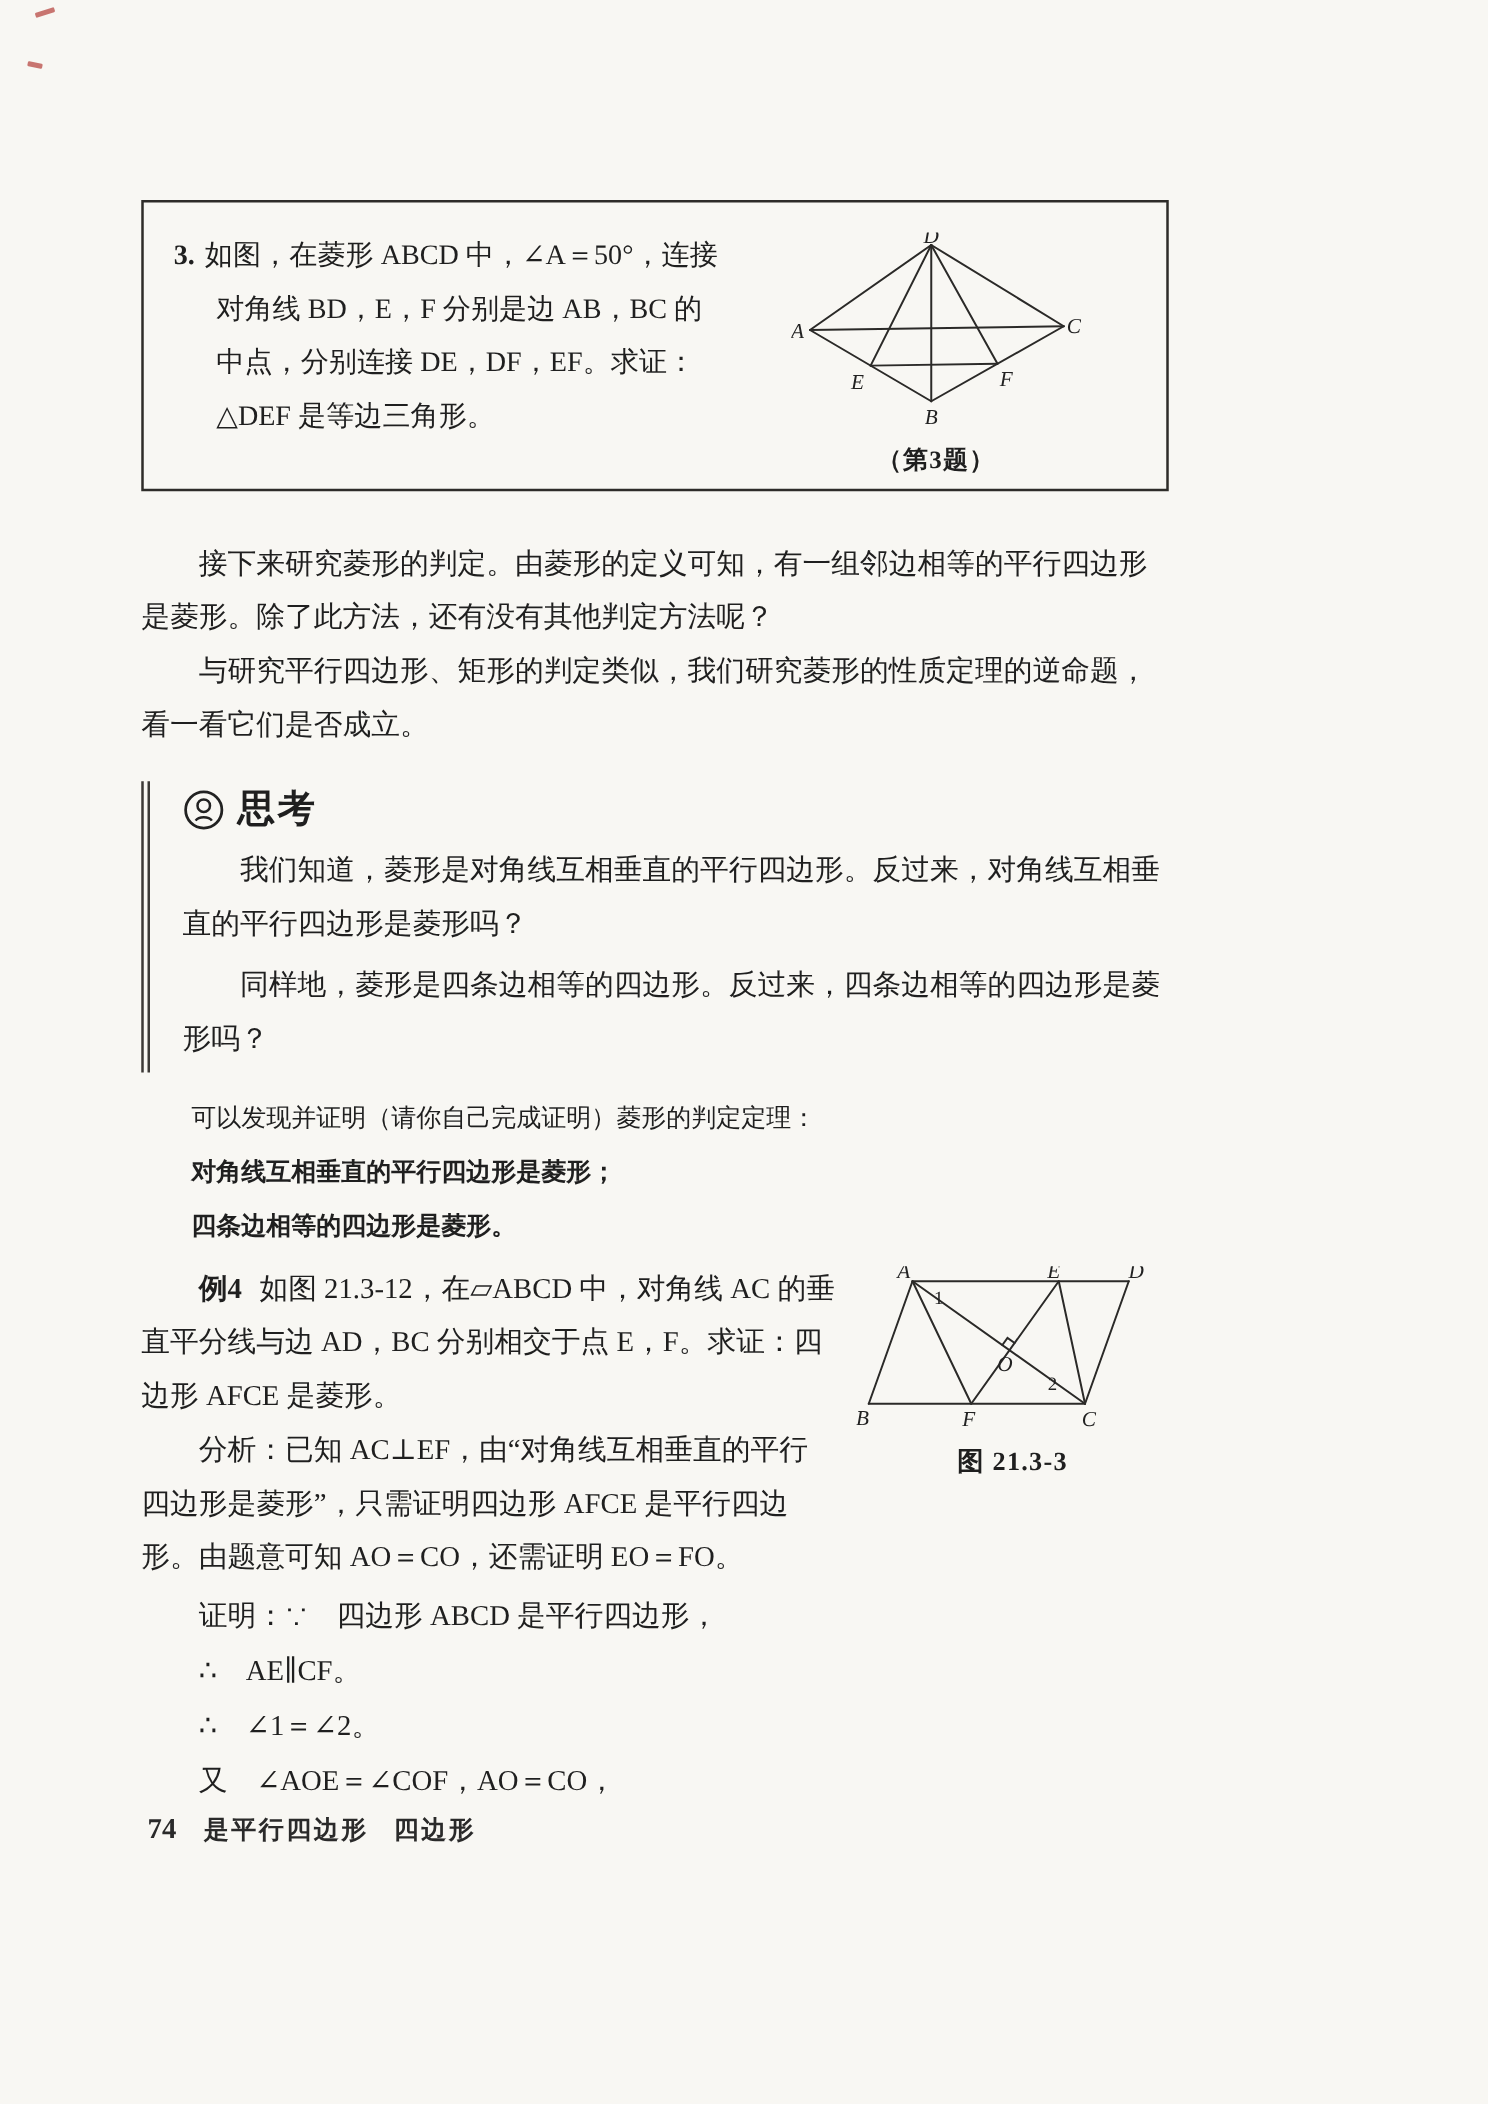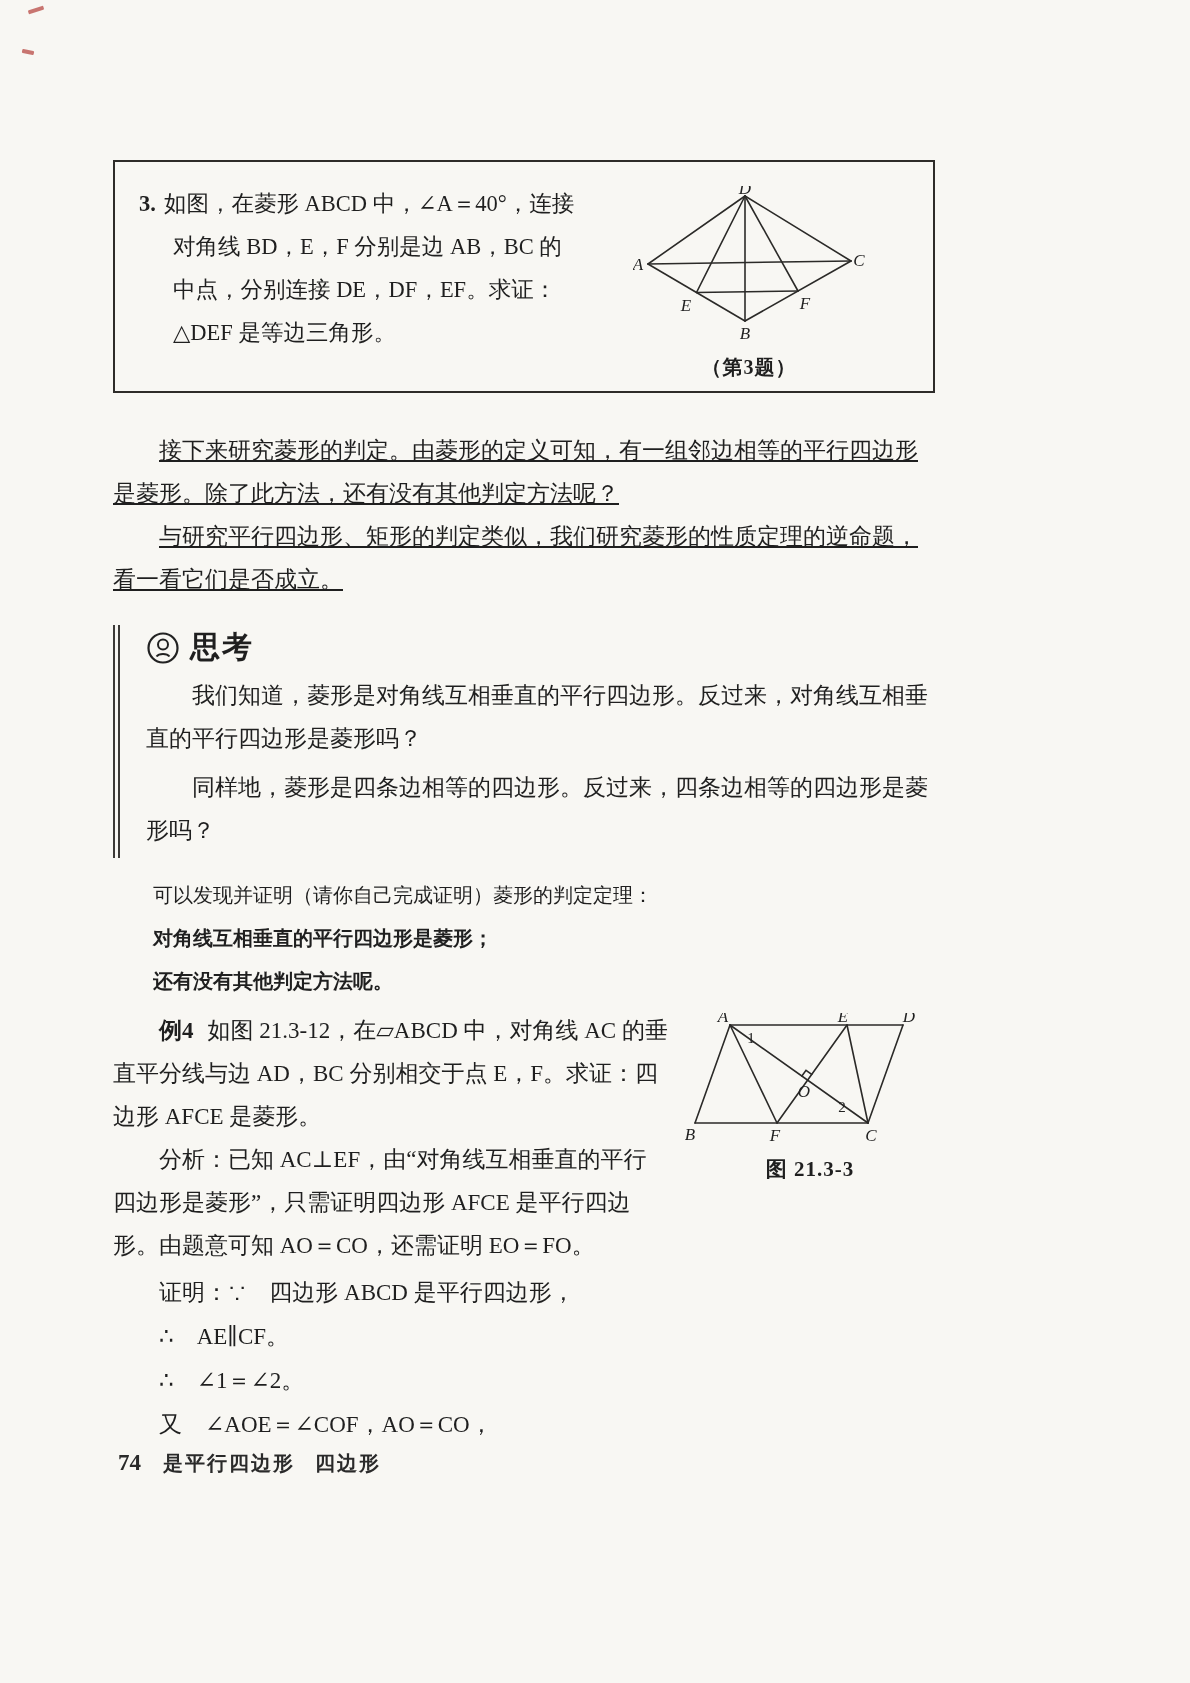--- a/index.html
+++ b/index.html
@@ -35,21 +35,21 @@
     text-indent:-34px;
   }
   .ex-num { font-weight:bold; margin-right:8px; }
   .ex-figure { flex:1; display:flex; flex-direction:column; align-items:center; justify-content:flex-start; padding-top:4px; }
   .ex-figure figcaption, .fig-float figcaption {
     font-size:20px; font-weight:bold; margin-top:10px; text-align:center; letter-spacing:1px;
   }
 
   
   .body-para { font-size:23px; line-height:43px; text-indent:2em; }
-  .para-group { margin-top:36px;text-decoration:underline; }
+  .para-group { margin-top:36px; }
 
   
   .think-section {
     margin-top:24px;
     border-left:7px double #3c3a37;
     padding:2px 0 6px 26px;
   }
   .think-header { display:flex; align-items:center; gap:10px; }
   .think-title { font-size:30px; font-weight:bold; letter-spacing:2px; }
   .think-icon { display:inline-flex; }
@@ -91,21 +91,21 @@
 </style>
 </head>
 <body>
 
 <span class="red-mark m1"></span>
 <span class="red-mark m2"></span>
 
 <div class="content">
 
   <div class="exercise-box">
-    <p class="ex-text"><span class="ex-num">3.</span><span>如图，在菱形 ABCD 中，∠A＝40°，连接对角线 BD，E，F 分别是边 AB，BC 的中点，分别连接 DE，DF，EF。求证：△DEF 是等边三角形。</span></p>
+    <p class="ex-text"><span class="ex-num">3.</span><span>如图，在菱形 ABCD 中，∠A＝50°，连接对角线 BD，E，F 分别是边 AB，BC 的中点，分别连接 DE，DF，EF。求证：△DEF 是等边三角形。</span></p>
     <figure class="ex-figure">
       <svg class="geo" width="232" height="158" viewBox="0 0 232 158">
         <line x1="15" y1="78" x2="112" y2="10"></line>
         <line x1="112" y1="10" x2="218" y2="75"></line>
         <line x1="218" y1="75" x2="112" y2="135"></line>
         <line x1="112" y1="135" x2="15" y2="78"></line>
         <line x1="15" y1="78" x2="218" y2="75"></line>
         <line x1="112" y1="135" x2="112" y2="10"></line>
         <line x1="112" y1="10" x2="63.5" y2="106.5"></line>
         <line x1="112" y1="10" x2="165" y2="105"></line>
@@ -137,21 +137,21 @@
       </span>
       <span class="think-title">思考</span>
     </div>
     <p class="think-para">我们知道，菱形是对角线互相垂直的平行四边形。反过来，对角线互相垂直的平行四边形是菱形吗？</p>
     <p class="think-para">同样地，菱形是四条边相等的四边形。反过来，四条边相等的四边形是菱形吗？</p>
   </div>
 
   <div class="judgment">
     <p>可以发现并证明（请你自己完成证明）菱形的判定定理：</p>
     <p class="theorem">对角线互相垂直的平行四边形是菱形；</p>
-    <p class="theorem">还有没有其他判定方法呢。</p>
+    <p class="theorem">四条边相等的四边形是菱形。</p>
   </div>
 
   <div class="example">
     <figure class="fig-float">
       <svg class="geo" width="235" height="132" viewBox="0 0 235 132">
         <line x1="45" y1="12" x2="218" y2="12"></line>
         <line x1="10" y1="110" x2="183" y2="110"></line>
         <line x1="45" y1="12" x2="10" y2="110"></line>
         <line x1="218" y1="12" x2="183" y2="110"></line>
         <line x1="45" y1="12" x2="183" y2="110"></line>

